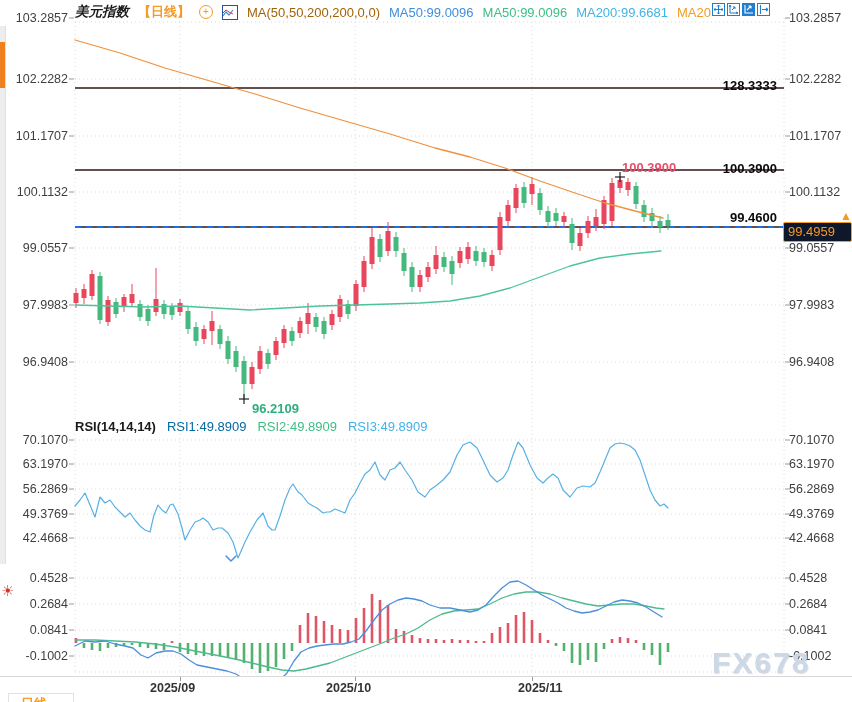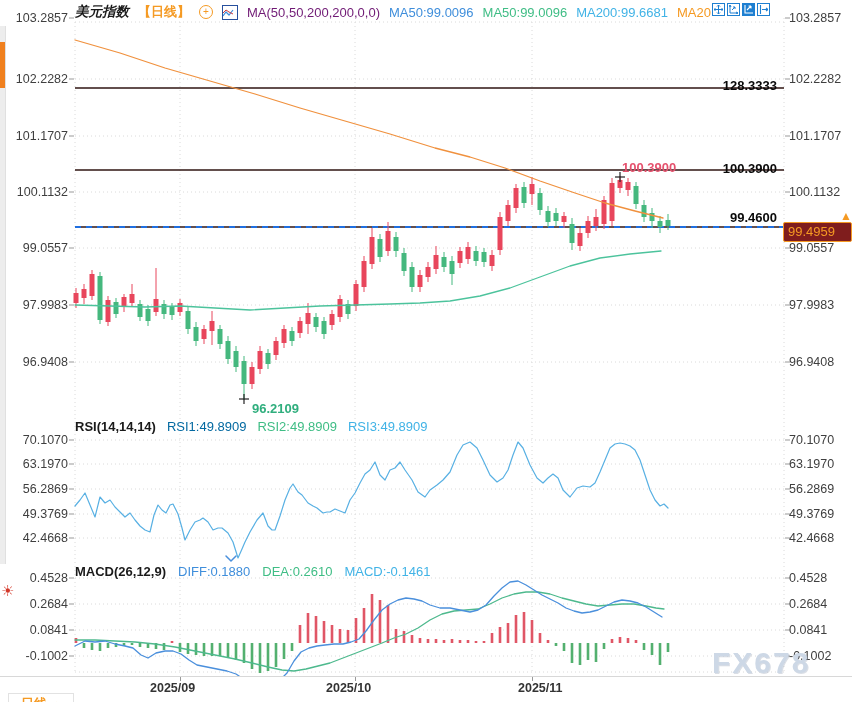--- a/index.html
+++ b/index.html
@@ -12,21 +12,21 @@
   .circle-plus{display:inline-flex;align-items:center;justify-content:center;width:12px;height:12px;border:1px solid #f59a23;border-radius:50%;color:#f59a23;font-size:10px;line-height:10px;}
   .mini-chart-icon{display:inline-block;width:14px;height:13px;border:1.5px solid #27509e;background:#fff;}
   .ind-hdr{position:absolute;left:75px;display:flex;align-items:center;gap:12px;font-size:13px;white-space:nowrap;}
   .ind-title{color:#1a1a1a;font-weight:bold;}
   .axis-label{position:absolute;font-size:12.5px;color:#3f3f3f;line-height:16px;}
   #axis-left .axis-label{right:784px;text-align:right;}
   #axis-right .axis-label{left:789px;text-align:left;}
   .level-label{position:absolute;left:632px;width:145px;text-align:right;font-size:13px;font-weight:bold;color:#0a0a0a;line-height:15px;}
   .anno{position:absolute;font-size:13px;font-weight:bold;line-height:14px;}
   .price-tag{position:absolute;left:783px;top:222px;width:63px;height:18px;border:1.5px solid #f59a23;border-radius:2px;
-             color:#f59a23;font-size:13px;line-height:18px;padding-left:4px;background:#7f1d1d;}
+             color:#f59a23;font-size:13px;line-height:18px;padding-left:4px;background:#0f172a;}
   .price-arrow{position:absolute;left:840px;top:209px;color:#f59a23;font-size:12px;}
   .toolbar{position:absolute;left:712px;top:3px;display:flex;gap:2px;}
   .tb-icon{width:13px;height:13px;border:1.5px solid #1e7fd1;background:#fff;box-sizing:border-box;display:flex;align-items:center;justify-content:center;}
   .tb-icon.filled{background:#1e7fd1;}
   .bottom-bar{position:absolute;left:0;top:676px;width:852px;height:26px;border-top:1px solid #d8d8d8;background:#fff;}
   .period-btn{position:absolute;left:8px;top:16px;width:64px;height:19px;border:1px solid #e2e2e2;display:flex;align-items:center;justify-content:center;gap:5px;color:#f59a23;font-weight:bold;font-size:13px;}
   .period-btn .tri{font-size:9px;}
   .date-label{position:absolute;top:4px;font-size:12.5px;font-weight:600;color:#333;}
   .watermark{position:absolute;left:712px;top:646px;font-size:30px;font-weight:bold;letter-spacing:2px;color:#cdd8e6;text-shadow:1px 1px 0 rgba(150,160,180,0.35);}
   .left-strip{position:absolute;left:0;top:26px;width:5px;height:538px;background:#ededed;border-right:1px solid #e0e0e0;}
@@ -341,21 +341,21 @@
   <div class="hdr">
     <span class="sym">美元指数</span>
     <span class="period">【日线】</span>
     <span class="circle-plus">+</span>
     <span class="mini-chart-icon">
       <svg width="11" height="10" viewBox="0 0 11 10">
         <polyline points="0,8 3,4 6,7 10,2" fill="none" stroke="#3f8edb" stroke-width="1.2"></polyline>
         <polyline points="0,5 3,2 6,4 10,6" fill="none" stroke="#d23c3c" stroke-width="1"></polyline>
       </svg>
     </span>
-    <span style="color:#701a75;">MA(50,50,200,200,0,0)</span>
+    <span style="color:#a16207;">MA(50,50,200,200,0,0)</span>
     <span style="color: rgb(63, 142, 219);">MA50:99.0096</span>
     <span style="color: rgb(63, 189, 133);">MA50:99.0096</span>
     <span style="color: rgb(65, 179, 230);">MA200:99.6681</span>
     <span style="color: rgb(245, 154, 35);">MA20</span>
   </div>
 
   <div class="toolbar">
     <span class="tb-icon">
       <svg width="9" height="9" viewBox="0 0 9 9">
           <path d="M4.5,0 L4.5,9 M0,4.5 L9,4.5 M4.5,0 L3,1.5 M4.5,0 L6,1.5 M4.5,9 L3,7.5 M4.5,9 L6,7.5 M0,4.5 L1.5,3 M0,4.5 L1.5,6 M9,4.5 L7.5,3 M9,4.5 L7.5,6" stroke="#1e7fd1" stroke-width="1" fill="none"></path>
@@ -425,26 +425,20 @@
   <div class="price-tag">99.4959</div>
   <div class="price-arrow">▲</div>
 
   <div class="ind-hdr" style="top:419px;gap:11px;">
     <span class="ind-title">RSI(14,14,14)</span>
     <span style="color: #0369a1;">RSI1:49.8909</span>
     <span style="color: rgb(63, 189, 133);">RSI2:49.8909</span>
     <span style="color: rgb(65, 179, 230);">RSI3:49.8909</span>
   </div>
 
-  <div class="ind-hdr" style="top:564px;">
-    <span class="ind-title">MACD(26,12,9)</span>
-    <span style="color: rgb(63, 142, 219);">DIFF:0.1880</span>
-    <span style="color: rgb(63, 189, 133);">DEA:0.2610</span>
-    <span style="color: rgb(65, 179, 230);">MACD:-0.1461</span>
-  </div>
 
   <div class="watermark">FX678</div>
 
   <div class="bottom-bar">
     <div class="period-btn">
       <span>日线</span>
       <span class="tri">▲</span>
     </div>
   <span class="date-label" style="left: 150px;">2025/09</span>
       <span class="date-label" style="left: 326px;">2025/10</span>

